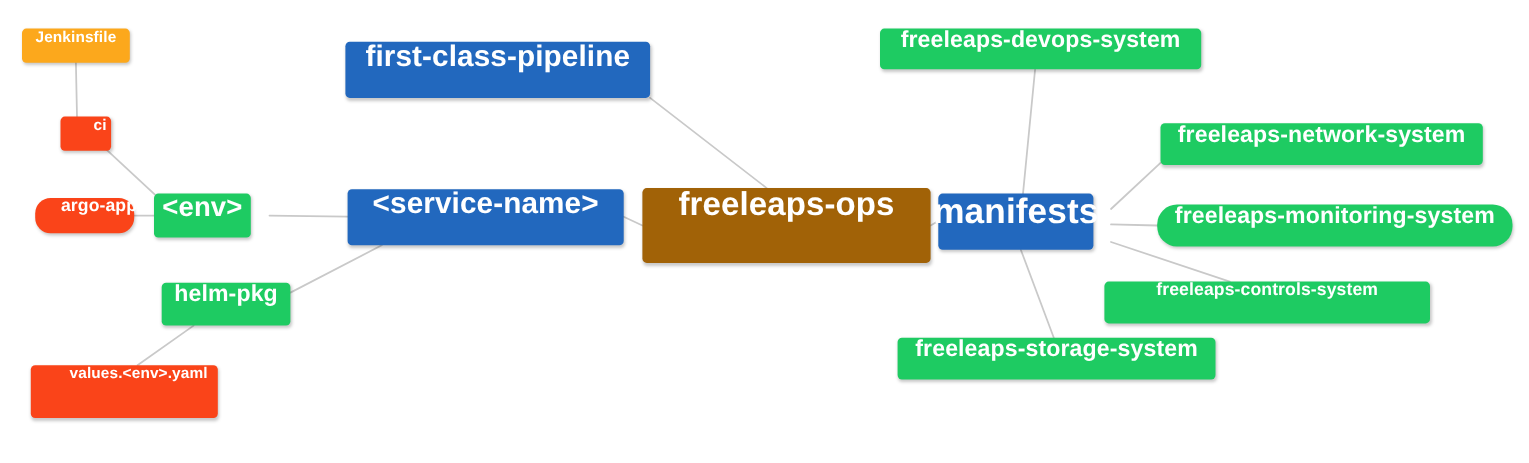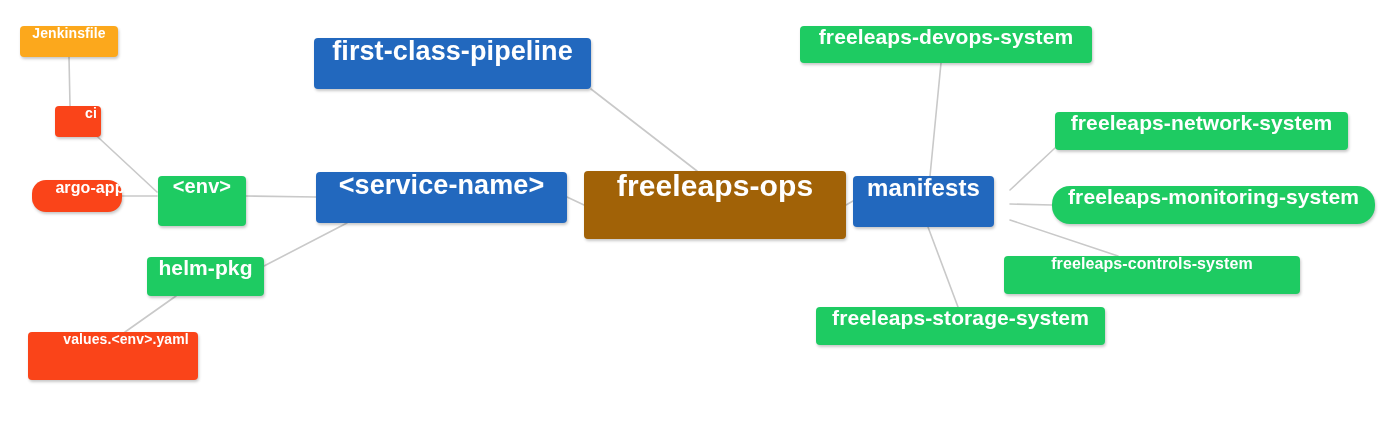--- a/index.html
+++ b/index.html
@@ -77,24 +77,24 @@
   <div id="node-layer">
       <div class="node c-root" style="left: 584px; top: 171px; width: 262px; height: 68px; font-size: 30px;">
         <span class="node-label">freeleaps-ops</span>
       </div>
       <div class="node c-blue" style="left: 316px; top: 172px; width: 251px; height: 51px; font-size: 27px;">
         <span class="node-label">&lt;service-name&gt;</span>
       </div>
       <div class="node c-blue" style="left: 314px; top: 38px; width: 277px; height: 51px; font-size: 27px;">
         <span class="node-label">first-class-pipeline</span>
       </div>
-      <div class="node c-blue" style="left: 853px; top: 176px; width: 141px; height: 51px; font-size: 24px;">
+      <div class="node c-blue" style="left: 853px; top: 176px; width: 141px; height: 51px; font-size: 32px;">
         <span class="node-label">manifests</span>
       </div>
-      <div class="node c-green" style="left: 158px; top: 176px; width: 88px; height: 50px; font-size: 20px;">
+      <div class="node c-green" style="left: 140px; top: 176px; width: 88px; height: 40px; font-size: 25px;">
         <span class="node-label">&lt;env&gt;</span>
       </div>
       <div class="node c-green" style="left: 147px; top: 257px; width: 117px; height: 39px; font-size: 21px;">
         <span class="node-label">helm-pkg</span>
       </div>
       <div class="node c-orange" style="left: 20px; top: 26px; width: 98px; height: 31px; font-size: 14px;">
         <span class="node-label">Jenkinsfile</span>
       </div>
       <div class="node c-red" style="left: 55px; top: 106px; width: 31px; height: 31px; font-size: 14px;">
         <span class="node-label">ci</span>

